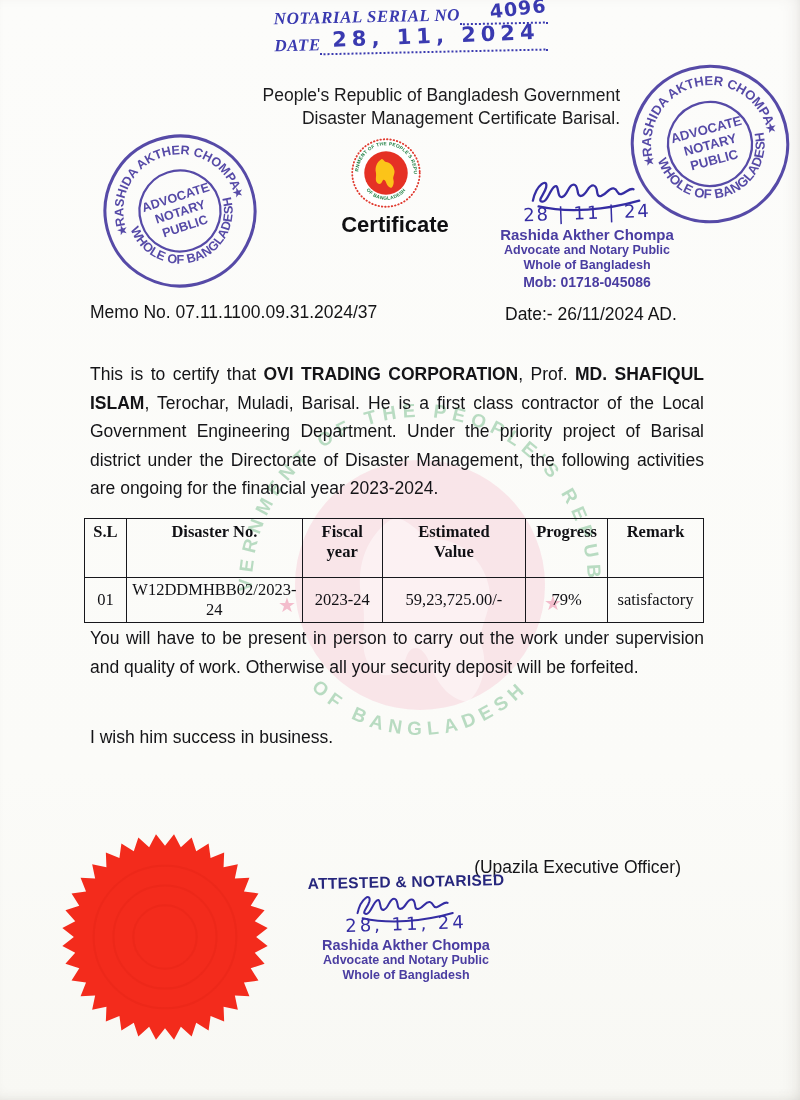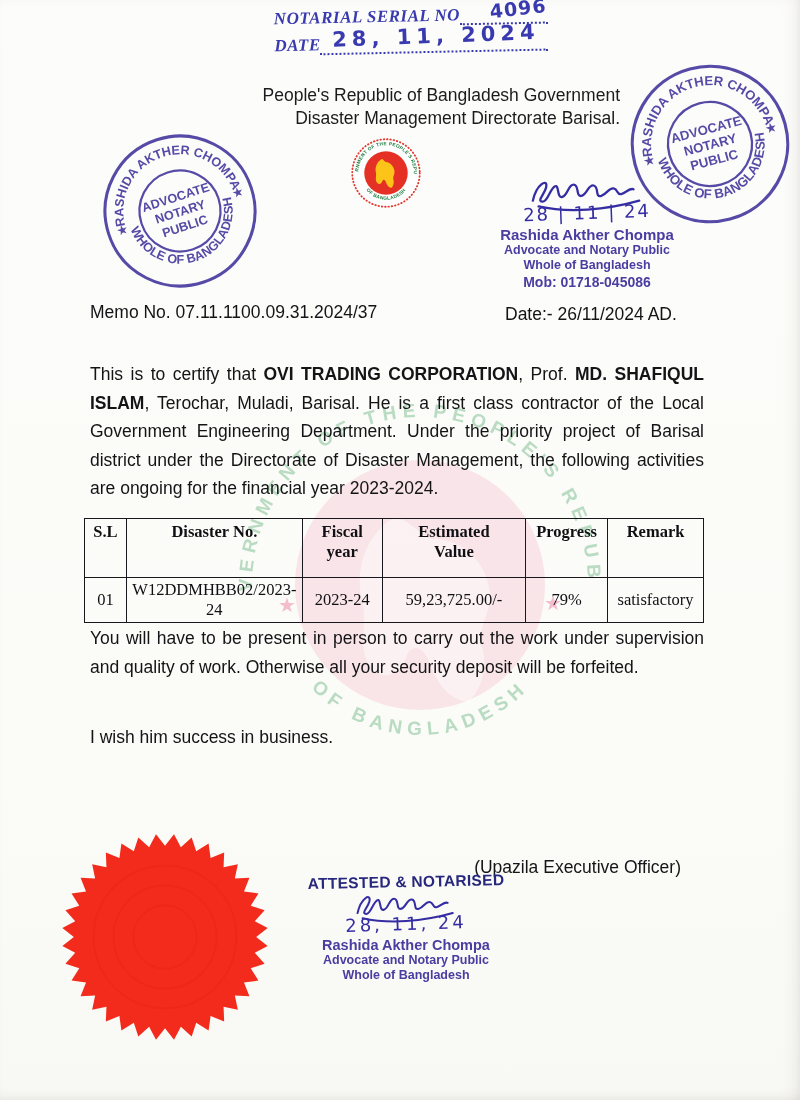--- a/index.html
+++ b/index.html
@@ -113,21 +113,21 @@
     </div>
     <div class="ns-row">
       <span>DATE</span>
         <span class="ns-dots2"></span>
       <span class="ns-date-val">28, 11, 2024</span>
     </div>
   </div>
 
   <div class="abs doc-header">
     <div>People's Republic of Bangladesh Government</div>
-    <div>Disaster Management Directorate Barisal.</div>
+    <div>Disaster Management Certificate Barisal.</div>
   </div>
 
   <div class="abs round-stamp stamp-left">
     <svg viewBox="0 0 160 160">
       <defs>
         <path id="arcTopL" d="M 24,80 A 56,56 0 1 1 136,80"></path>
         <path id="arcBotL" d="M 28,80 A 52,52 0 0 0 132,80"></path>
       </defs>
       <g transform="rotate(-18 80 80)">
         <circle class="rs-ring" cx="80" cy="80" r="74" stroke-width="3"></circle>
@@ -169,20 +169,21 @@
       <path id="emBot" d="M 13,42 A 27,27 0 0 0 67,42"></path>
     </defs>
     <circle cx="40" cy="40" r="38" fill="#ffffff"></circle>
     <circle cx="40" cy="40" r="36.5" fill="none" stroke="#e03c30" stroke-width="2" stroke-dasharray="0.6 3" stroke-linecap="round"></circle>
     <text class="em-arc"><textPath href="#emTop" startOffset="50%" text-anchor="middle">GOVERNMENT OF THE PEOPLE'S REPUBLIC</textPath></text>
     <text class="em-arc"><textPath href="#emBot" startOffset="50%" text-anchor="middle">OF BANGLADESH</textPath></text>
     <circle cx="40" cy="40" r="23.5" fill="var(--emblem-red)"></circle>
     <path d="M35,25 c-5,3 -7,9 -6,14 c1,5 -1,8 1,11 c2,3 5,2 6,-1 c1,-3 3,-2 4,1 c1,3 3,6 6,6 c2,-2 3,-6 2,-9 c-1,-3 2,-6 1,-10 c-1,-5 -5,-9 -9,-9 c-2,0 -3,-4 -5,-3 z" fill="var(--emblem-yellow)"></path>
   </svg>
 
+  <div class="abs certificate-title">Certificate</div>
 
   <div class="abs notary-block">
     <svg class="sig-svg" width="130" height="38" viewBox="0 0 130 40">
       <path class="sig-path" d="M8,26 C12,8 24,2 22,12 C20,20 12,26 18,27 C23,28 26,14 31,11 C36,8 33,24 39,22 C45,20 45,9 51,9 C57,9 53,22 59,21 C65,20 66,9 72,10 C78,11 73,23 80,21 C86,19 88,12 93,13 C98,14 96,20 101,19 C106,18 110,12 114,14"></path>
       <path class="sig-path" d="M14,32 C45,39 85,36 120,26"></path>
     </svg>
     <div class="hand-date">28 | 11 | 24</div>
     <div class="nb-name">Rashida Akther Chompa</div>
     <div class="nb-line">Advocate and Notary Public</div>
     <div class="nb-line">Whole of Bangladesh</div>

